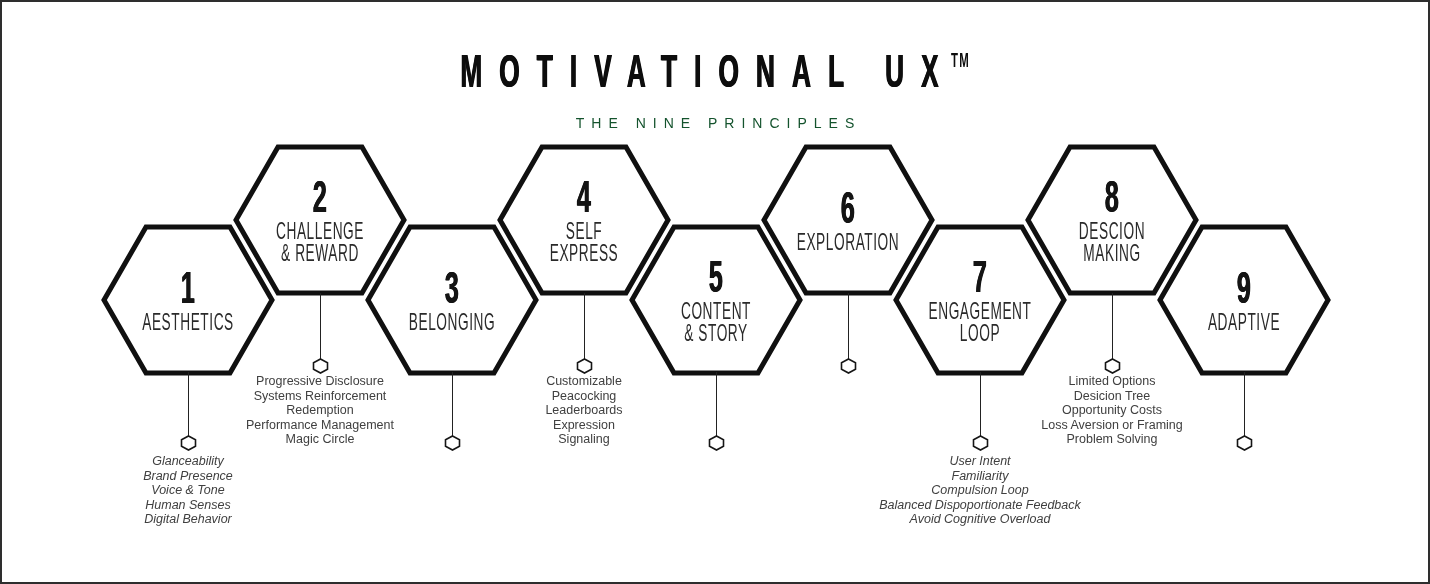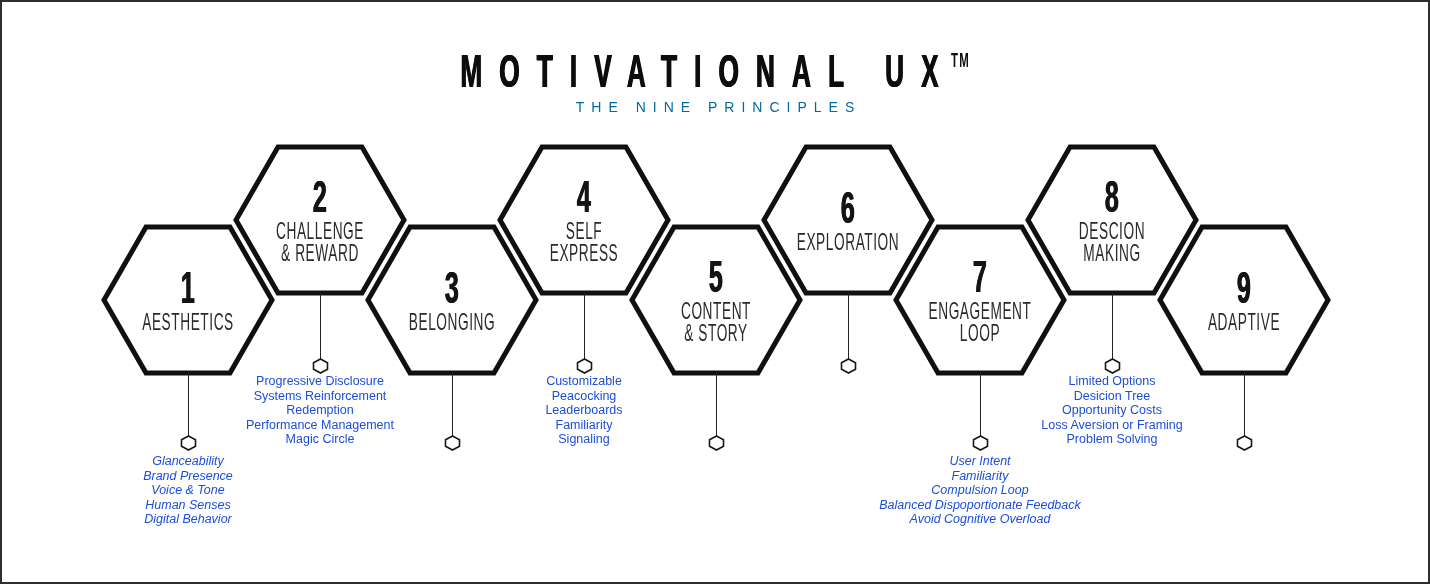--- a/index.html
+++ b/index.html
@@ -27,24 +27,24 @@
     color:#0d0d0d;
     text-shadow:1px 0 currentColor, -0.5px 0 currentColor;
     white-space:nowrap;
   }
   .tm {
     font-size:20px; font-weight:bold; letter-spacing:2px;
     position:relative; top:-20px; margin-left:-8px;
     text-shadow:none;
   }
   .subtitle {
-    position:absolute; top:97px; left:0; width:100%;
+    position:absolute; top:113px; left:0; width:100%;
     text-align:center;
     font-size:14px; letter-spacing:7px; text-indent:7px;
-    color:#0369a1; white-space:nowrap;
+    color:#14532d; white-space:nowrap;
   }
 
   
   .principle { position:absolute; top:0; width:280px; height:560px; }
 
   .hex { position:absolute; left:53px; width:174px; height:152px; }
   .principle.down .hex { top:222px; }
   .principle.up   .hex { top:142px; }
   .hex polygon { fill:#ffffff; stroke:#101010; stroke-width:5; stroke-linejoin:miter; }
 
@@ -74,21 +74,21 @@
   .principle.up   .connector { top:291px; height:66px; }
 
   .marker { position:absolute; left:calc(50% - 8.5px); width:17px; height:16px; }
   .principle.down .marker { top:433px; }
   .principle.up   .marker { top:356px; }
   .marker polygon { fill:#ffffff; stroke:#161616; stroke-width:1.6; }
 
   .list {
     position:absolute; left:0; width:100%;
     text-align:center; white-space:pre-line;
-    font-size:12.5px; line-height:14.6px; color:#1d4ed8;
+    font-size:12.5px; line-height:14.6px; color:#404040;
   }
   .principle.down .list { top:452px;font-style:italic; }
   .principle.up   .list { top:372px; }
 </style>
 </head>
 <body>
 
 <div class="canvas">
 
   <div class="header">
@@ -160,21 +160,21 @@
       <div class="hex-label">SELF
 EXPRESS</div>
     </div>
     <div class="connector"></div>
     <svg class="marker" viewBox="0 0 17 16">
         <polygon points="8.5,1 15.5,4.8 15.5,11.2 8.5,15 1.5,11.2 1.5,4.8"></polygon>
       </svg>
     <div class="list">Customizable
 Peacocking
 Leaderboards
-Familiarity
+Expression
 Signaling</div>
   </div>
 
   <div class="principle down" style="left:574px">
     <svg class="hex" viewBox="0 0 174 152">
         <polygon points="3,76 45,3 129,3 171,76 129,149 45,149"></polygon>
       </svg>
     <div class="hex-content">
       <div class="num">5</div>
       <div class="hex-label">CONTENT

